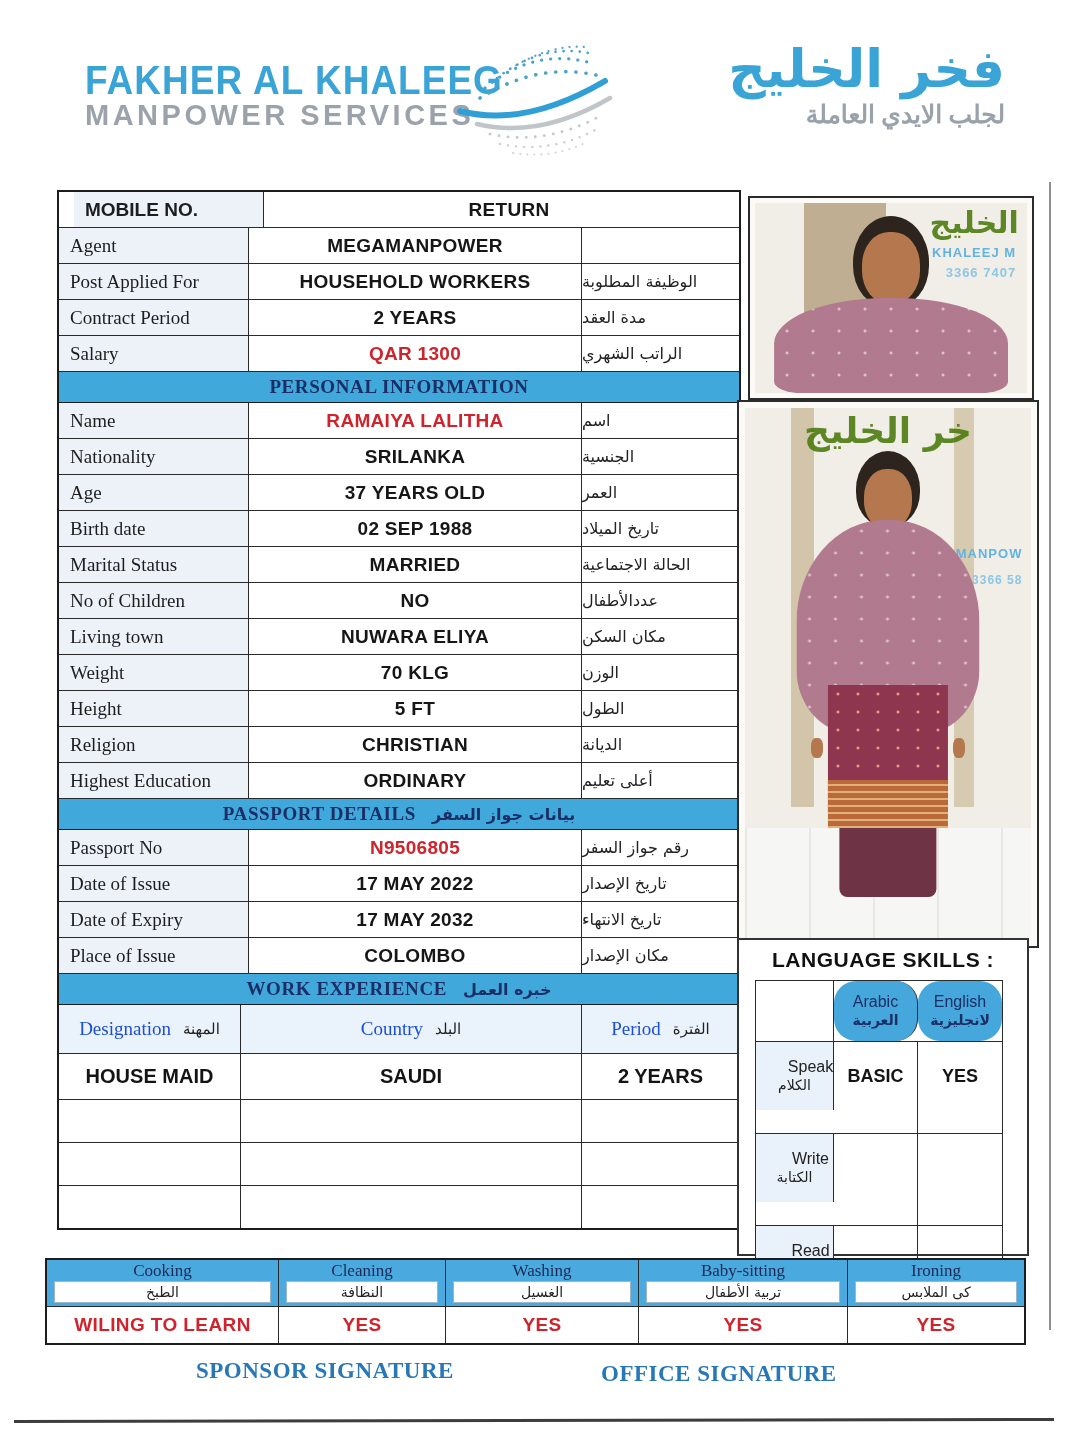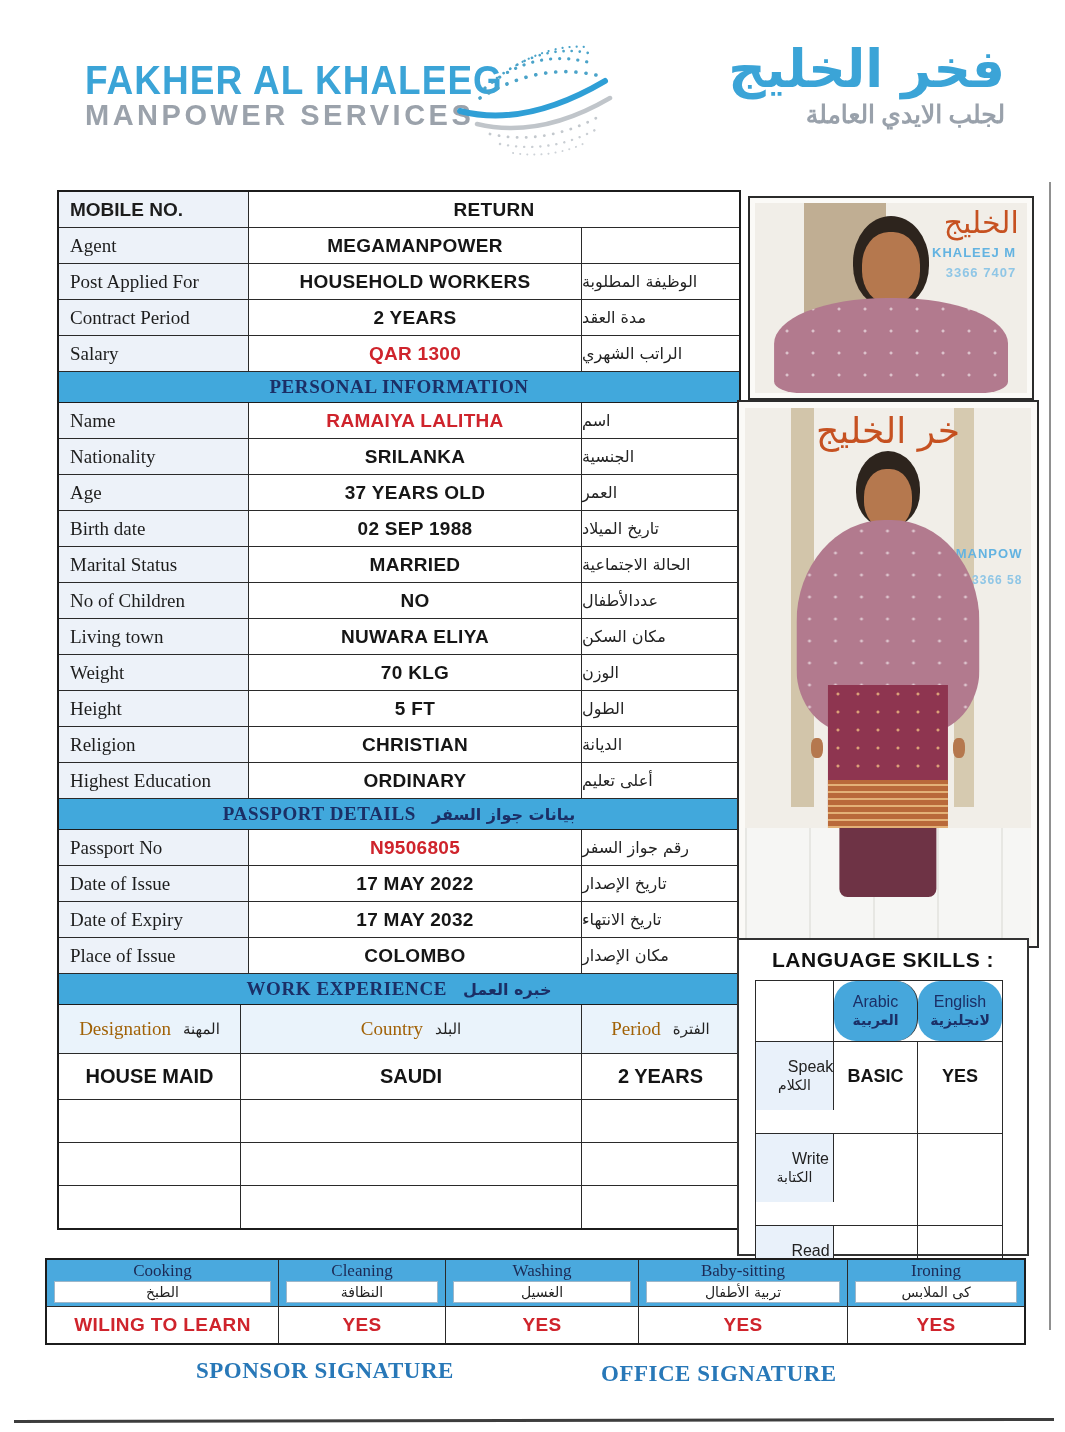--- a/index.html
+++ b/index.html
@@ -16,21 +16,21 @@
   .logo-ar{position:absolute;right:60px;top:42px;text-align:right;direction:rtl;}
   .logo-ar .a1{font-family:"DejaVu Sans",sans-serif;font-weight:bold;font-size:52px;
                color:#3ba4d7;line-height:1.05;letter-spacing:2px;}
   .logo-ar .a2{font-family:Liberation Serif, serif;font-weight:bold;font-size:25px;
                color:#99a1ab;line-height:1.4;letter-spacing:1px;}
 
   
   .mtable{position:absolute;left:57px;top:190px;width:680px;border:2px solid #1c1c1c;}
   .row{display:grid;grid-template-columns:190px 333px 157px;border-bottom:1.5px solid #2a2a2a;}
   .row:last-child{border-bottom:none;}
-  .row.span2{grid-template-columns:190px 490px;}
+  .row.span2{grid-template-columns:190px 490px;padding-left:15px;}
   .cell{min-height:35px;display:flex;align-items:center;border-right:1.5px solid #2a2a2a;}
   .cell:last-child{border-right:none;}
   .lbl{background:#edf2f9;font-family:"Liberation Serif",serif;font-size:19px;color:#1d1d1d;
        padding-left:11px;}
   .lbl.boldlbl{font-family:"Liberation Sans",sans-serif;font-weight:bold;font-size:19px;}
   .val{justify-content:center;font-weight:bold;font-size:19px;color:#161616;letter-spacing:.3px;}
   .val.red{color:#cf242c;}
   .ara{justify-content:flex-end;padding-right:24px;font-family:"DejaVu Sans",sans-serif;
        font-size:16px;color:#222;direction:rtl;}
   .banner{height:30px;background:#41a8dc;border-bottom:1.5px solid #1c1c1c;display:flex;
@@ -39,32 +39,32 @@
           letter-spacing:.6px;}
   .banner .ar{font-family:"DejaVu Sans",sans-serif;font-size:16px;font-weight:bold;}
 
   
   .wrow{display:grid;grid-template-columns:182px 341px 157px;border-bottom:1.5px solid #2a2a2a;}
   .wrow:last-child{border-bottom:none;}
   .wcell{display:flex;align-items:center;justify-content:center;gap:12px;
          border-right:1.5px solid #2a2a2a;}
   .wcell:last-child{border-right:none;}
   .whead{height:48px;background:#eaf3fb;}
-  .whead .en{font-family:"Liberation Serif",serif;font-size:19px;color:#a16207;}
+  .whead .en{font-family:"Liberation Serif",serif;font-size:19px;color:#1d4ed8;}
   .whead .ar{font-family:Liberation Sans, sans-serif;font-size:15px;color:#222;}
   .wdata1{height:45px;font-weight:bold;font-size:20px;color:#141414;}
   .wdata{height:42px;font-weight:bold;font-size:19px;}
 
   
   .photo-frame{position:absolute;border:2px solid #2b2b2b;background:#fbfaf7;}
   .pf1{left:748px;top:196px;width:272px;height:190px;padding:5px;}
   .pf2{left:737px;top:400px;width:286px;height:532px;padding:6px;}
   .photo{position:relative;width:100%;height:100%;background:#f1eee8;overflow:hidden;}
   .tanpanel{position:absolute;background:#c0ae93;}
-  .bgar{position:absolute;color:#c2410c;font-family:"DejaVu Sans",sans-serif;font-weight:normal;
+  .bgar{position:absolute;color:#4d7c0f;font-family:"DejaVu Sans",sans-serif;font-weight:bold;
         direction:rtl;opacity:.9;}
   .bgen{position:absolute;color:#63b3e1;font-weight:bold;letter-spacing:1px;}
   .floor{position:absolute;left:0;right:0;bottom:0;background:
          repeating-linear-gradient(90deg,#e7e7e3 0 2px,transparent 2px 64px),#f6f6f4;}
   .hair{position:absolute;background:#2d241d;border-radius:50% 50% 46% 46%;}
   .face{position:absolute;background:#b5784e;border-radius:46%;}
   .shawl{position:absolute;background:#b27a8e;border-radius:48% 48% 12% 12%;
          background-image:radial-gradient(circle,rgba(255,255,255,.55) 1.2px,transparent 1.8px);
          background-size:26px 22px;}
   .dress{position:absolute;background:#8e3550;

